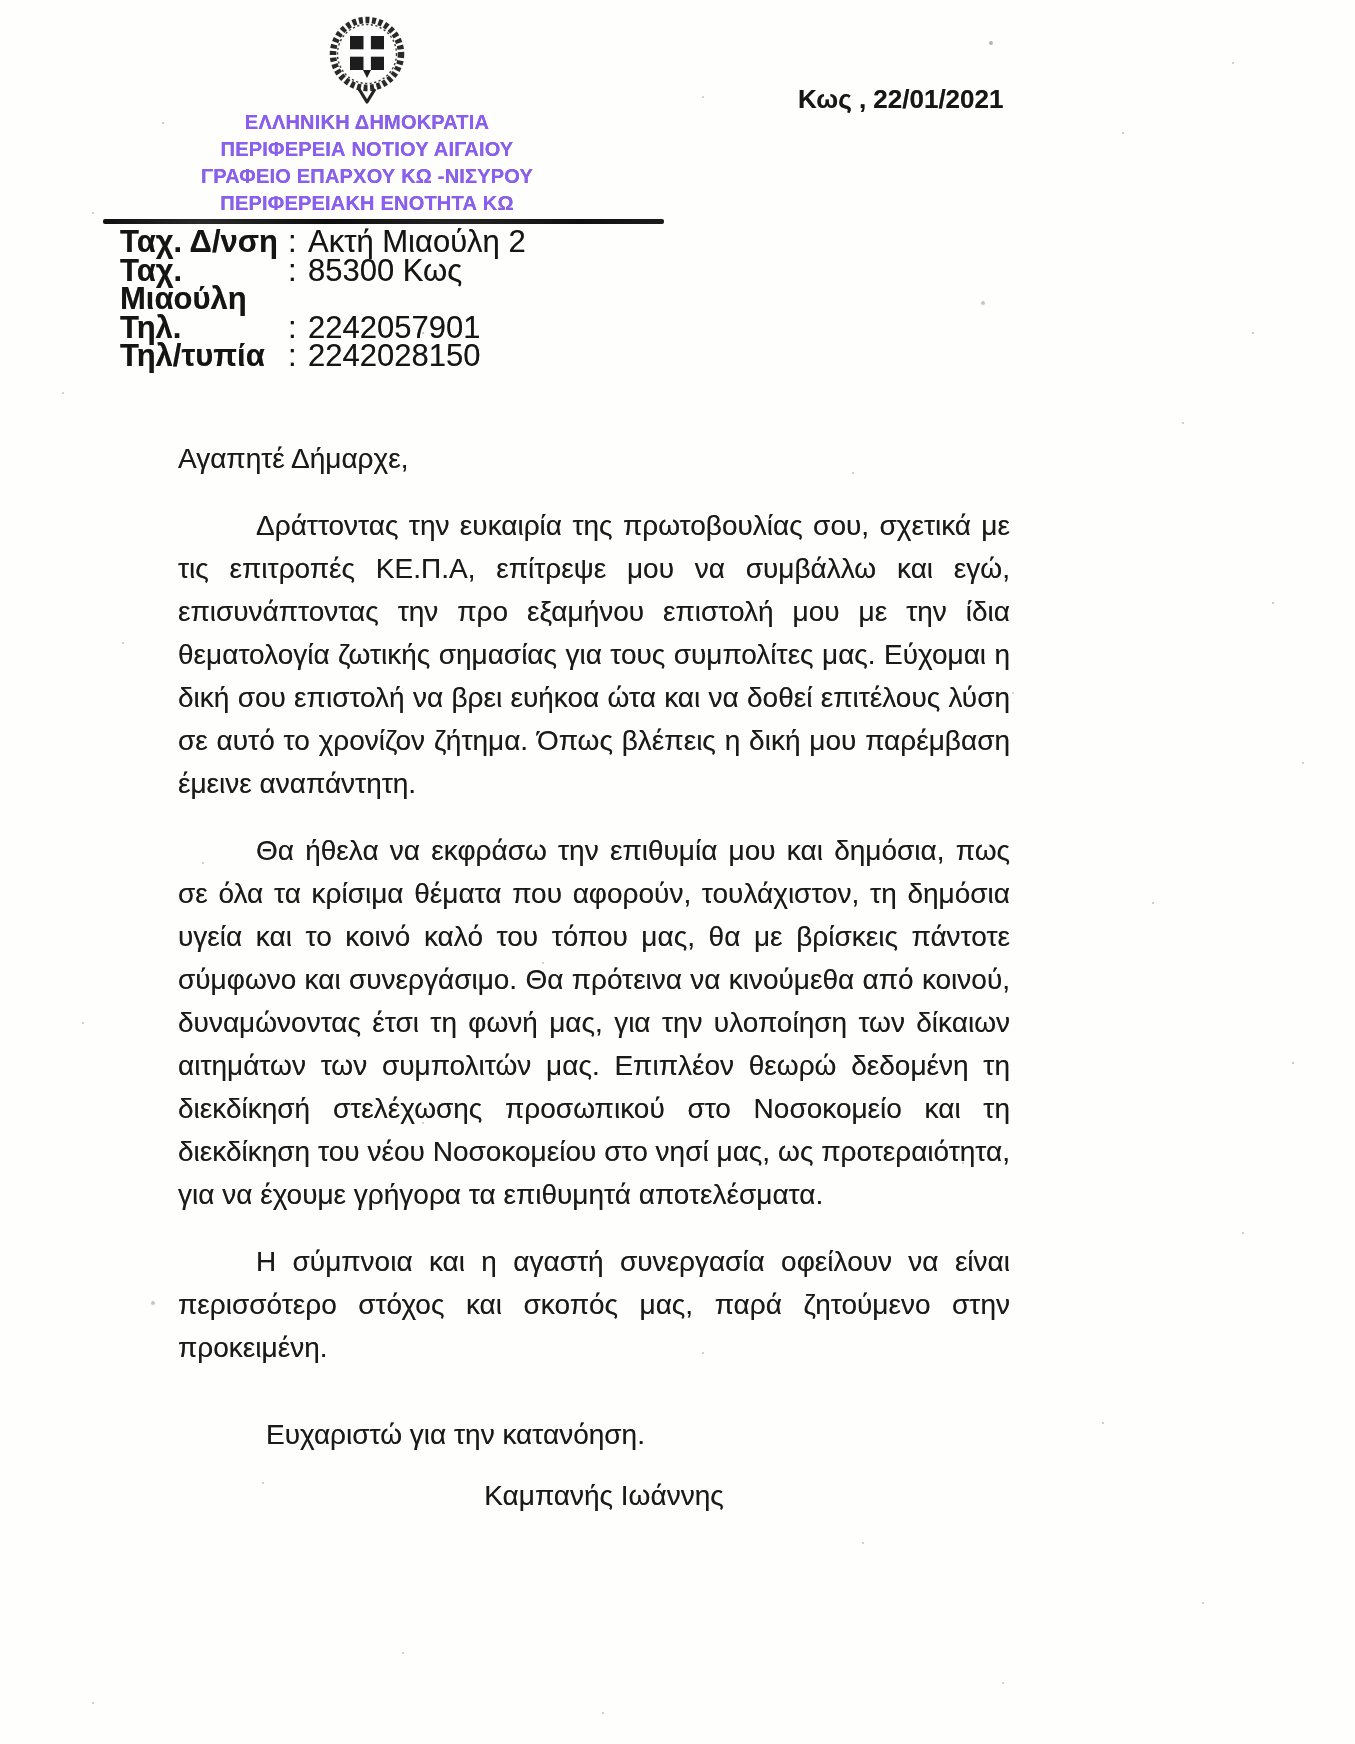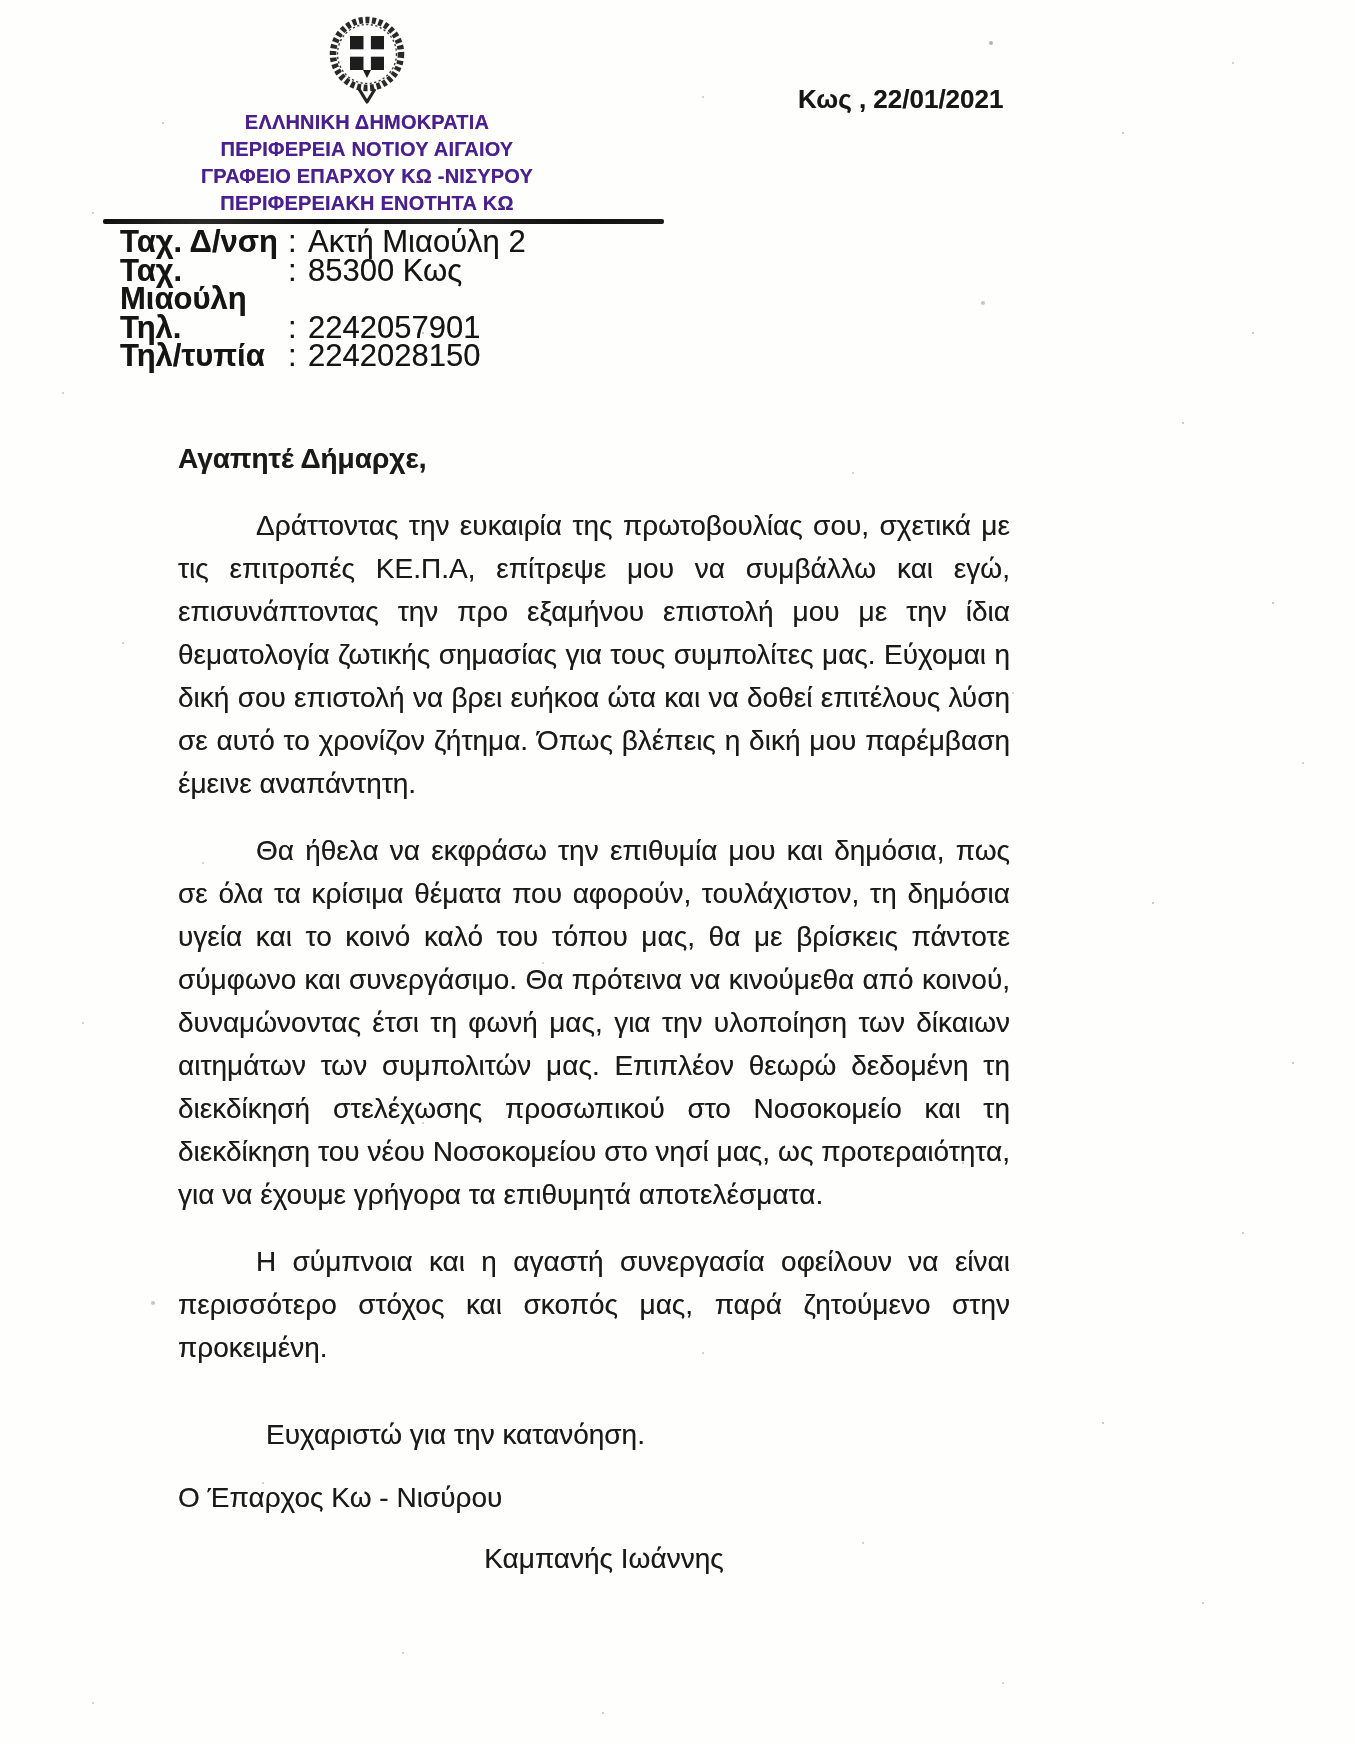--- a/index.html
+++ b/index.html
@@ -30,21 +30,21 @@
       702px 1352px 0 0 #c2c2c2, 1102px 1422px 0 0 #bdbdbd, 262px 1482px 0 0 #c4c4c4,
       862px 1542px 0 0 #c0c0c0, 1202px 1602px 0 0 #bfbfbf, 402px 1652px 0 0 #c4c4c4,
       92px 1702px 0 0 #c2c2c2, 1002px 1682px 0 0 #c6c6c6, 602px 1712px 0 0 #bfbfbf;
   }
 
   
   .emblem{position:absolute;left:326px;top:12px;width:82px;height:92px;}
   .org-block{
     position:absolute;left:137px;top:109px;width:460px;
     text-align:center;font-weight:bold;font-size:20px;line-height:27px;
-    letter-spacing:.2px;color:#4c1d95;
+    letter-spacing:.2px;color:#8b5cf6;
     text-shadow:0 0 .5px rgba(0,0,0,.55);
   }
   .date-line{
     position:absolute;left:798px;top:84px;
     font-weight:bold;font-size:26px;color:#171717;
     text-shadow:0 0 .5px rgba(0,0,0,.5);
   }
   .rule{
     position:absolute;left:103px;top:219px;width:561px;height:5px;
     background:linear-gradient(90deg,#101010 0%,#2a2a2a 18%,#0d0d0d 40%,#242424 63%,#101010 85%,#1c1c1c 100%);
@@ -61,21 +61,21 @@
   .contact-row .val{padding-left:8px;}
 
   
   .body{
     position:absolute;left:178px;top:437px;width:832px;
     font-size:28px;line-height:43px;color:#1a1a1a;
     text-align:justify;
     text-shadow:0 0 .5px rgba(0,0,0,.5);
   }
   .body p{margin:0;}
-  .salutation{text-align:left;font-weight:bold;}
+  .salutation{text-align:left;}
   .para{margin-top:24px !important;text-indent:78px;}
   .closing{margin-top:44px !important;text-indent:88px;text-align:left;}
   .sig-title{margin-top:20px !important;text-align:left;}
   .sig-name{margin-top:18px !important;padding-left:20px;text-align:center;}
 </style>
 </head>
 <body>
 
 <div class="page">
 
@@ -128,17 +128,16 @@
         <span class="val">2242028150</span>
     </div>
   </div>
 
   <div class="body">
     <p class="salutation">Αγαπητέ Δήμαρχε,</p>
     <p class="para">Δράττοντας την ευκαιρία της πρωτοβουλίας σου, σχετικά με τις επιτροπές ΚΕ.Π.Α, επίτρεψε μου να συμβάλλω και εγώ, επισυνάπτοντας την προ εξαμήνου επιστολή μου με την ίδια θεματολογία ζωτικής σημασίας για τους συμπολίτες μας. Εύχομαι η δική σου επιστολή να βρει ευήκοα ώτα και να δοθεί επιτέλους λύση σε αυτό το χρονίζον ζήτημα. Όπως βλέπεις η δική μου παρέμβαση έμεινε αναπάντητη.</p>
     <p class="para">Θα ήθελα να εκφράσω την επιθυμία μου και δημόσια, πως σε όλα τα κρίσιμα θέματα που αφορούν, τουλάχιστον, τη δημόσια υγεία και το κοινό καλό του τόπου μας, θα με βρίσκεις πάντοτε σύμφωνο και συνεργάσιμο. Θα πρότεινα να κινούμεθα από κοινού, δυναμώνοντας έτσι τη φωνή μας, για την υλοποίηση των δίκαιων αιτημάτων των συμπολιτών μας. Επιπλέον θεωρώ δεδομένη τη διεκδίκησή στελέχωσης προσωπικού στο Νοσοκομείο και τη διεκδίκηση του νέου Νοσοκομείου στο νησί μας, ως προτεραιότητα, για να έχουμε γρήγορα τα επιθυμητά αποτελέσματα.</p>
     <p class="para">Η σύμπνοια και η αγαστή συνεργασία οφείλουν να είναι περισσότερο στόχος και σκοπός μας, παρά ζητούμενο στην προκειμένη.</p>
     <p class="closing">Ευχαριστώ για την κατανόηση.</p>
-    <p class="sig-title">Ο Έπαρχος Κω - Νισύρου</p>
     <p class="sig-name">Καμπανής Ιωάννης</p>
   </div>
 
 </div>
 
 </body></html>

